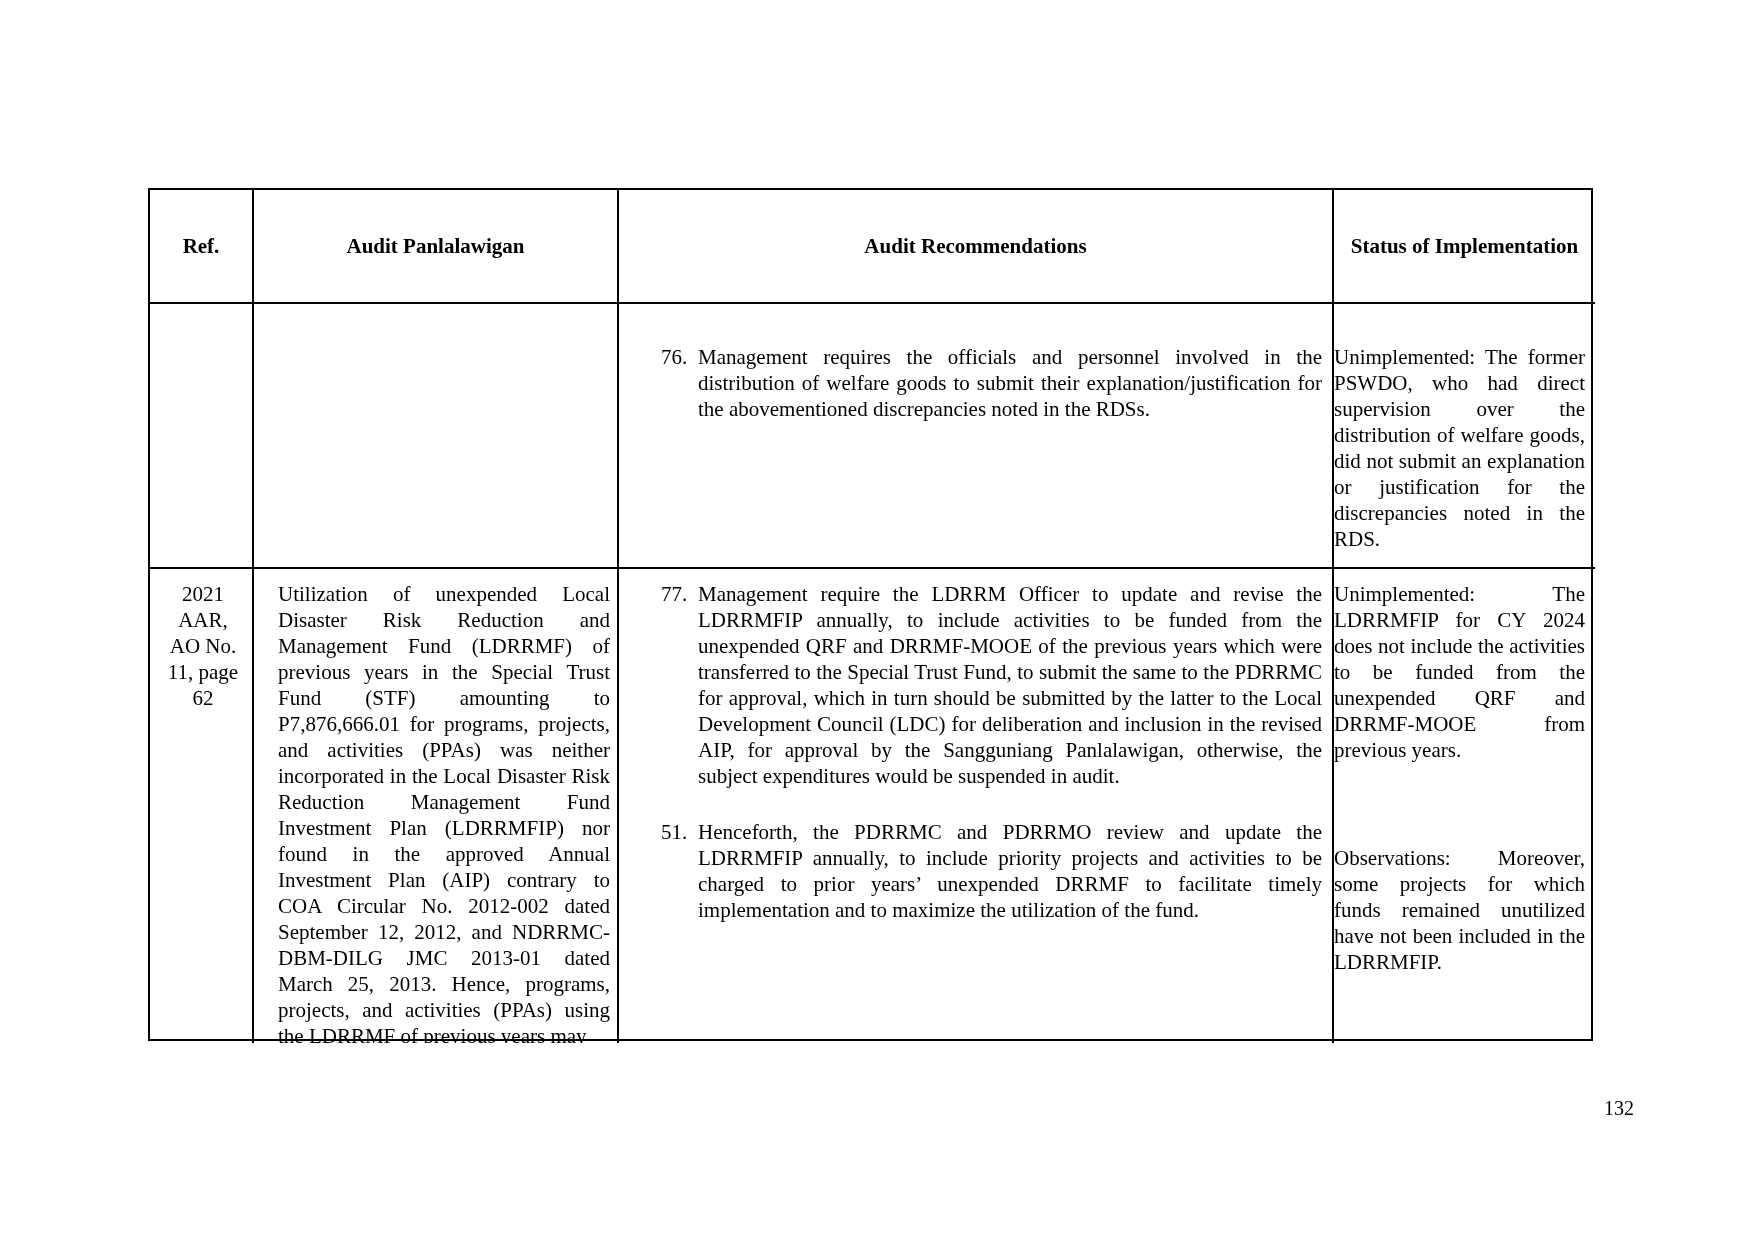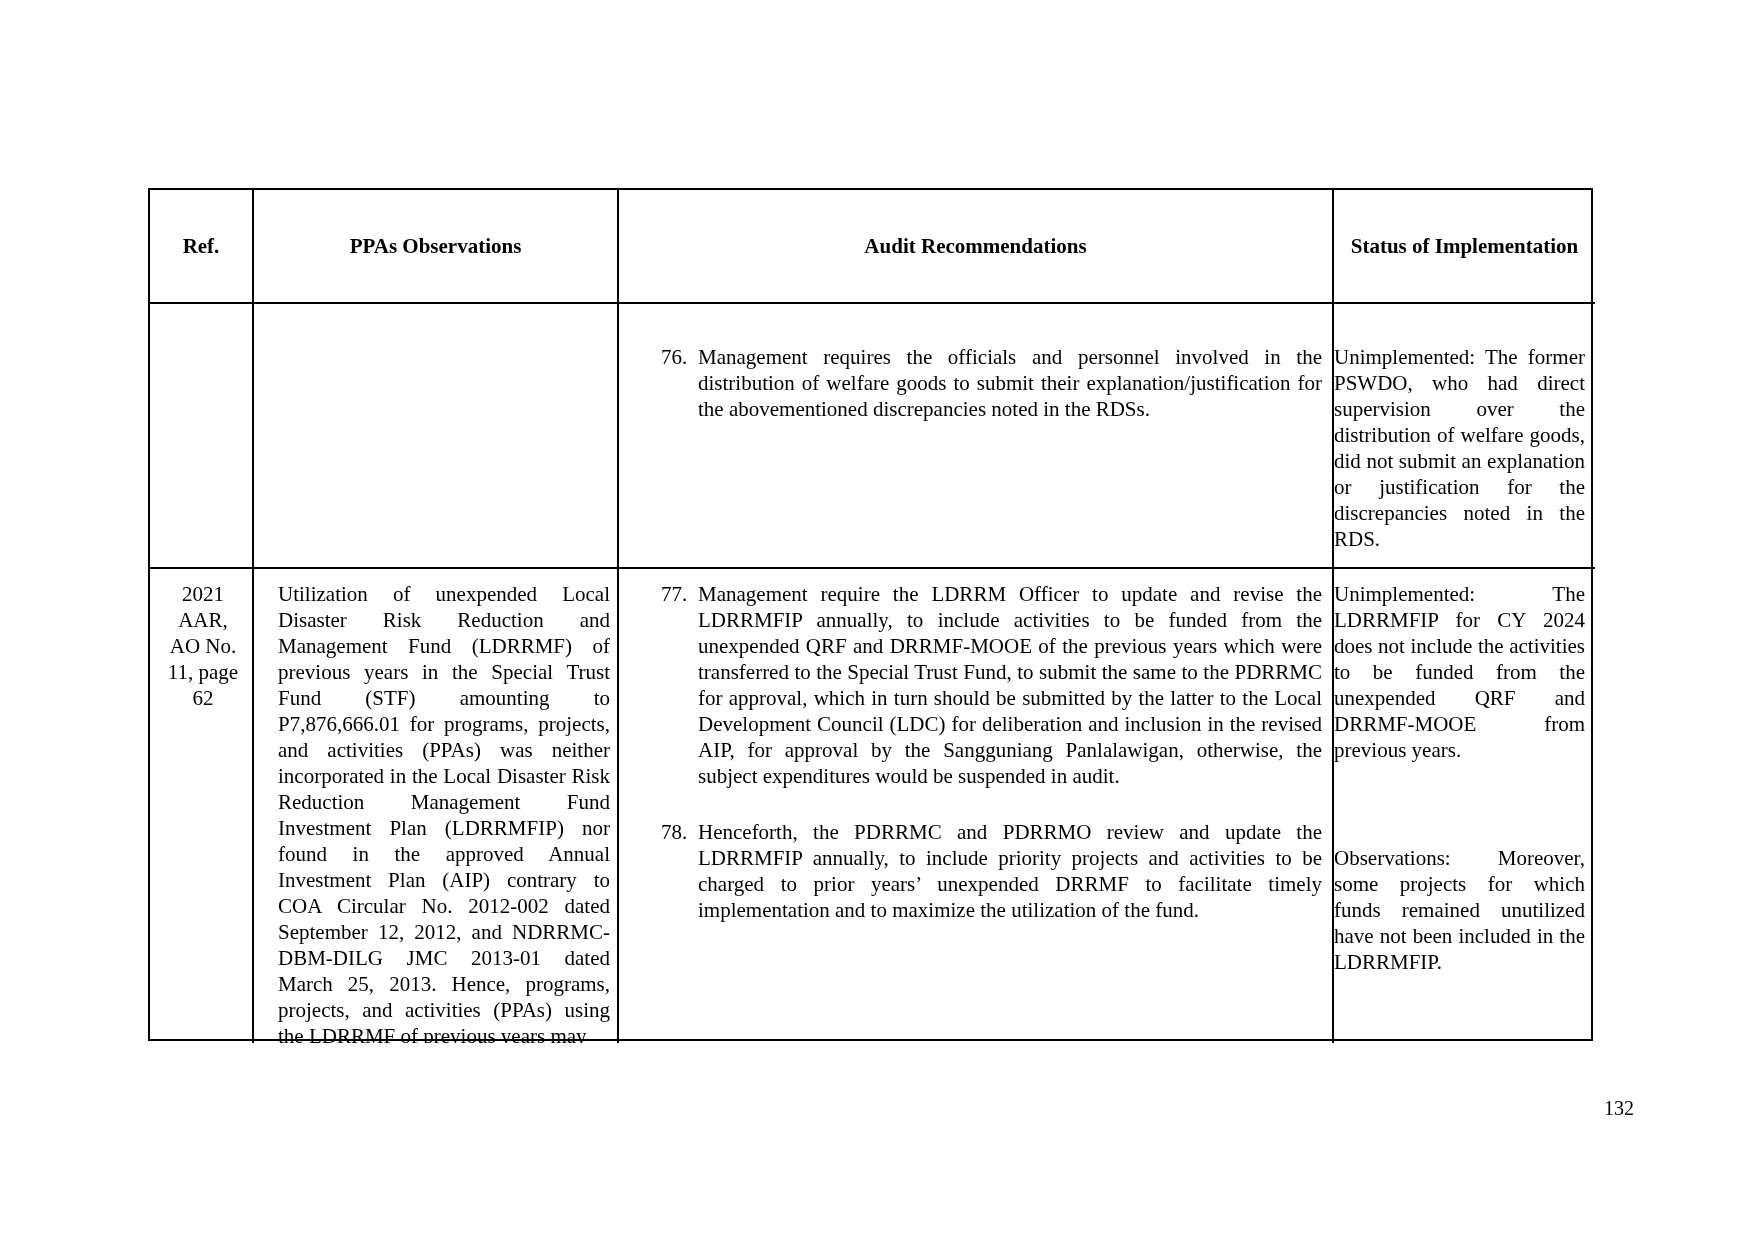--- a/index.html
+++ b/index.html
@@ -69,21 +69,21 @@
 <body>
 
 <div class="page">
 
   <div class="audit-table">
 
     <div class="cell header">
       <span>Ref.</span>
     </div>
     <div class="cell header">
-      <span>PPAs Observations</span>
+      <span>Audit Panlalawigan</span>
     </div>
     <div class="cell header">
       <span>Audit Recommendations</span>
     </div>
     <div class="cell header last-col">
       <span>Status of Implementation</span>
     </div>
 
     <div class="cell body-r1 ref-cell"></div>
     <div class="cell body-r1 obs-cell"></div>
@@ -106,21 +106,21 @@
     </div>
     <div class="cell body-r2 obs-cell last-row">
       <div>Utilization of unexpended Local Disaster Risk Reduction and Management Fund (LDRRMF) of previous years in the Special Trust Fund (STF) amounting to P7,876,666.01 for programs, projects, and activities (PPAs) was neither incorporated in the Local Disaster Risk Reduction Management Fund Investment Plan (LDRRMFIP) nor found in the approved Annual Investment Plan (AIP) contrary to COA Circular No. 2012-002 dated September 12, 2012, and NDRRMC-DBM-DILG JMC 2013-01 dated March 25, 2013. Hence, programs, projects, and activities (PPAs) using the LDRRMF of previous years may</div>
     </div>
     <div class="cell body-r2 rec-cell last-row">
       <div class="num-para">
         <span class="num">77.</span>
         <span class="ptext">Management require the LDRRM Officer to update and revise the LDRRMFIP annually, to include activities to be funded from the unexpended QRF and DRRMF-MOOE of the previous years which were transferred to the Special Trust Fund, to submit the same to the PDRRMC for approval, which in turn should be submitted by the latter to the Local Development Council (LDC) for deliberation and inclusion in the revised AIP, for approval by the Sangguniang Panlalawigan, otherwise, the subject expenditures would be suspended in audit.</span>
       </div>
       <div class="num-para rec-gap">
-        <span class="num">78.</span>
+        <span class="num">51.</span>
         <span class="ptext">Henceforth, the PDRRMC and PDRRMO review and update the LDRRMFIP annually, to include priority projects and activities to be charged to prior years’ unexpended DRRMF to facilitate timely implementation and to maximize the utilization of the fund.</span>
       </div>
     </div>
     <div class="cell body-r2 stat-cell last-col last-row">
       <div>Unimplemented: The LDRRMFIP for CY 2024 does not include the activities to be funded from the unexpended QRF and DRRMF-MOOE from previous years.</div>
       <div class="stat-gap">Observations: Moreover, some projects for which funds remained unutilized have not been included in the LDRRMFIP.</div>
     </div>
 
   </div>
 

